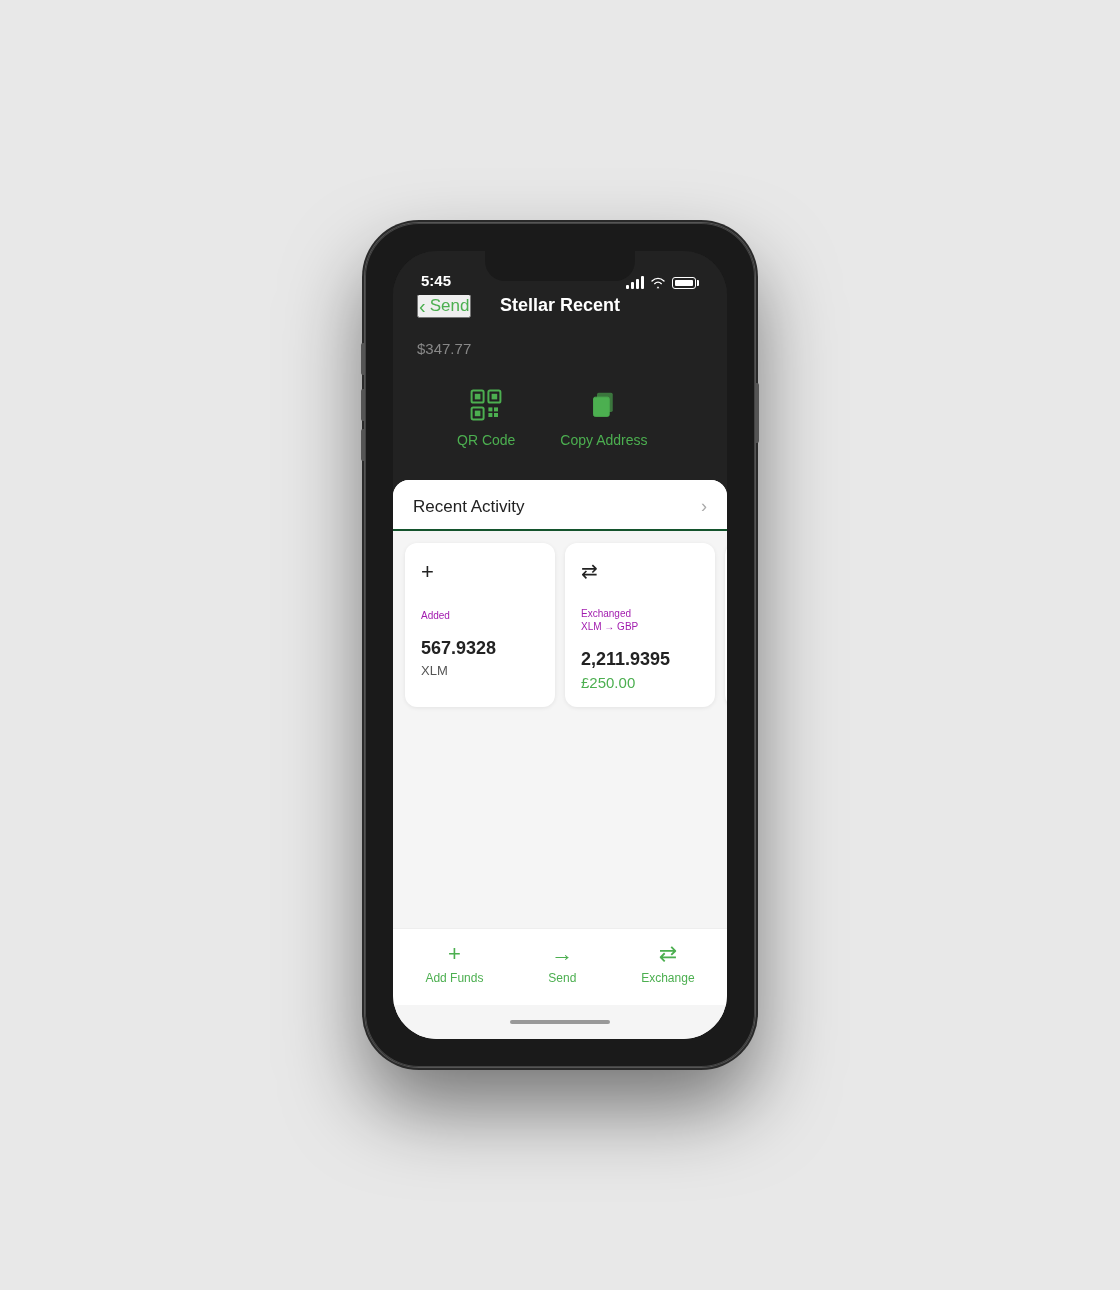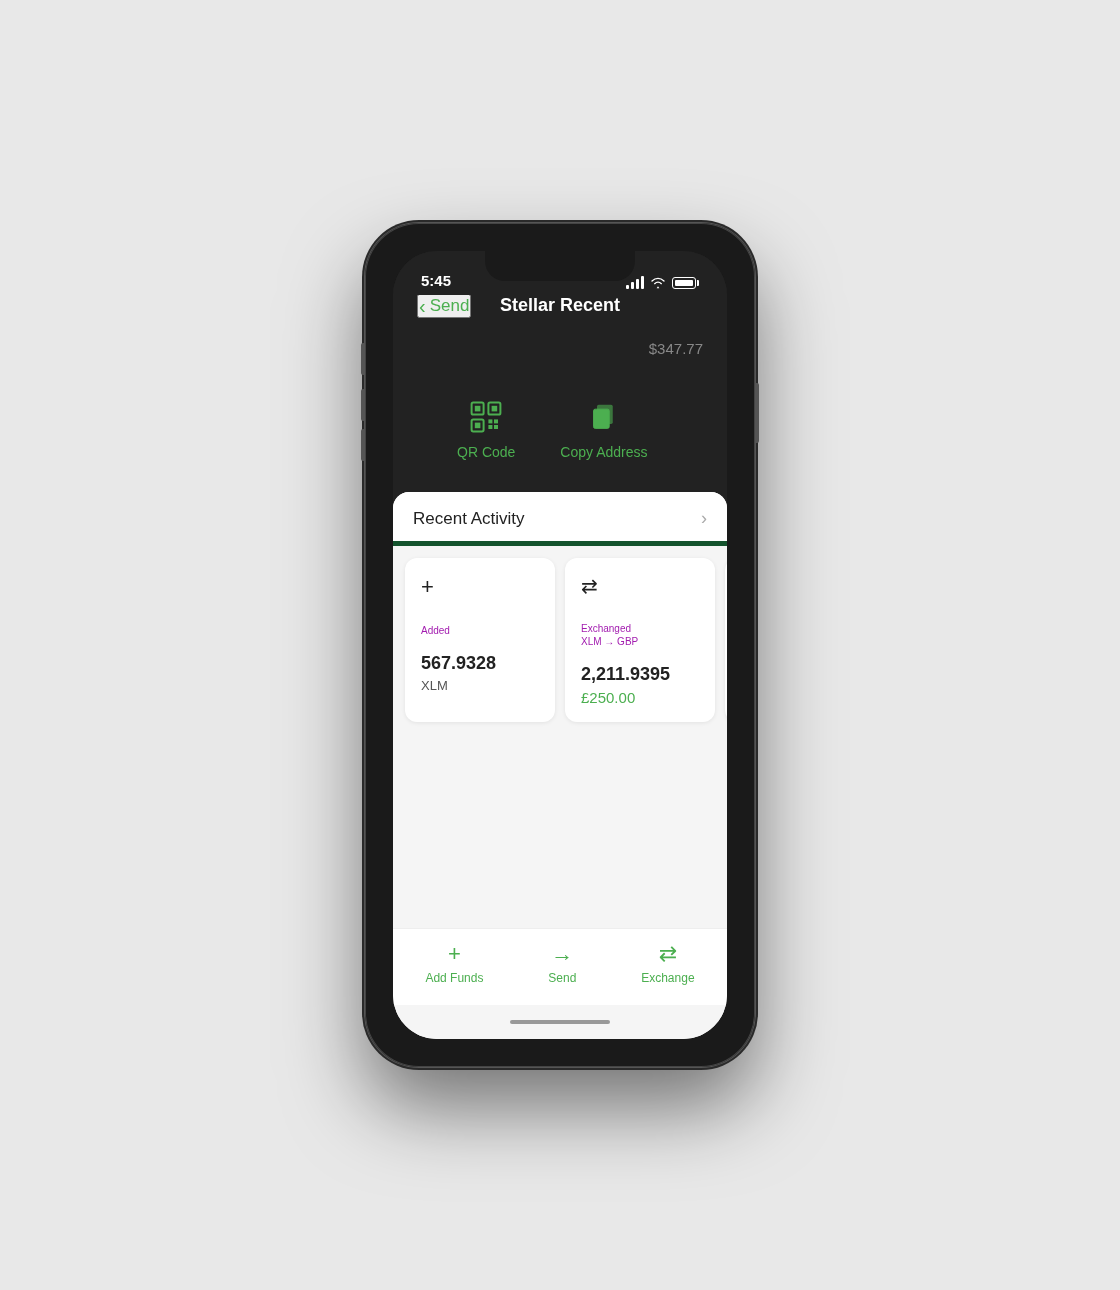--- a/index.html
+++ b/index.html
@@ -184,24 +184,24 @@
     .balance-amount {
       text-align: center;
       color: #fff;
       font-size: 36px;
       font-weight: 700;
       letter-spacing: -1px;
       margin-bottom: 6px;
     }
 
     .balance-fiat {
-      text-align: right;
+      text-align: left;
       color: #888;
       font-size: 15px;
-      margin-bottom: 44px;
+      margin-bottom: 32px;
     }
 
     
     .action-buttons {
       display: flex;
       justify-content: flex-start;
       padding: 0 40px;
       gap: 45px;
     }
 
@@ -247,21 +247,21 @@
       display: flex;
       flex-direction: column;
     }
 
     .recent-activity-header {
       display: flex;
       align-items: center;
       justify-content: space-between;
       padding: 16px 20px 12px;
       background: #fff;
-      border-bottom: 5px solid #14532d;
+      border-bottom: 2px solid #14532d;
     }
 
     .recent-activity-title {
       font-size: 17px;
       font-weight: 500;
       color: #222;
     }
 
     .chevron-right {
       color: #aaa;

